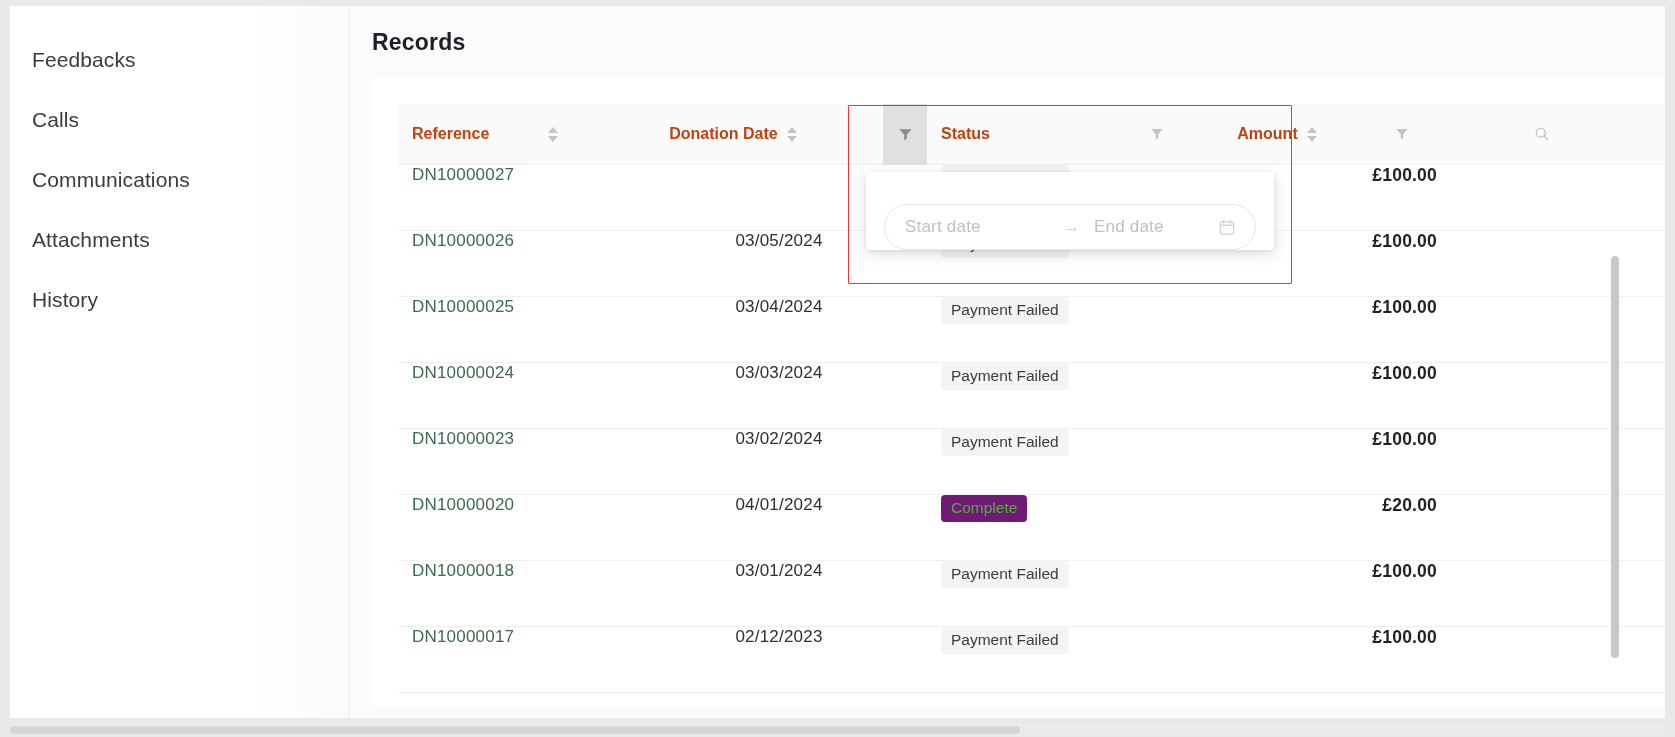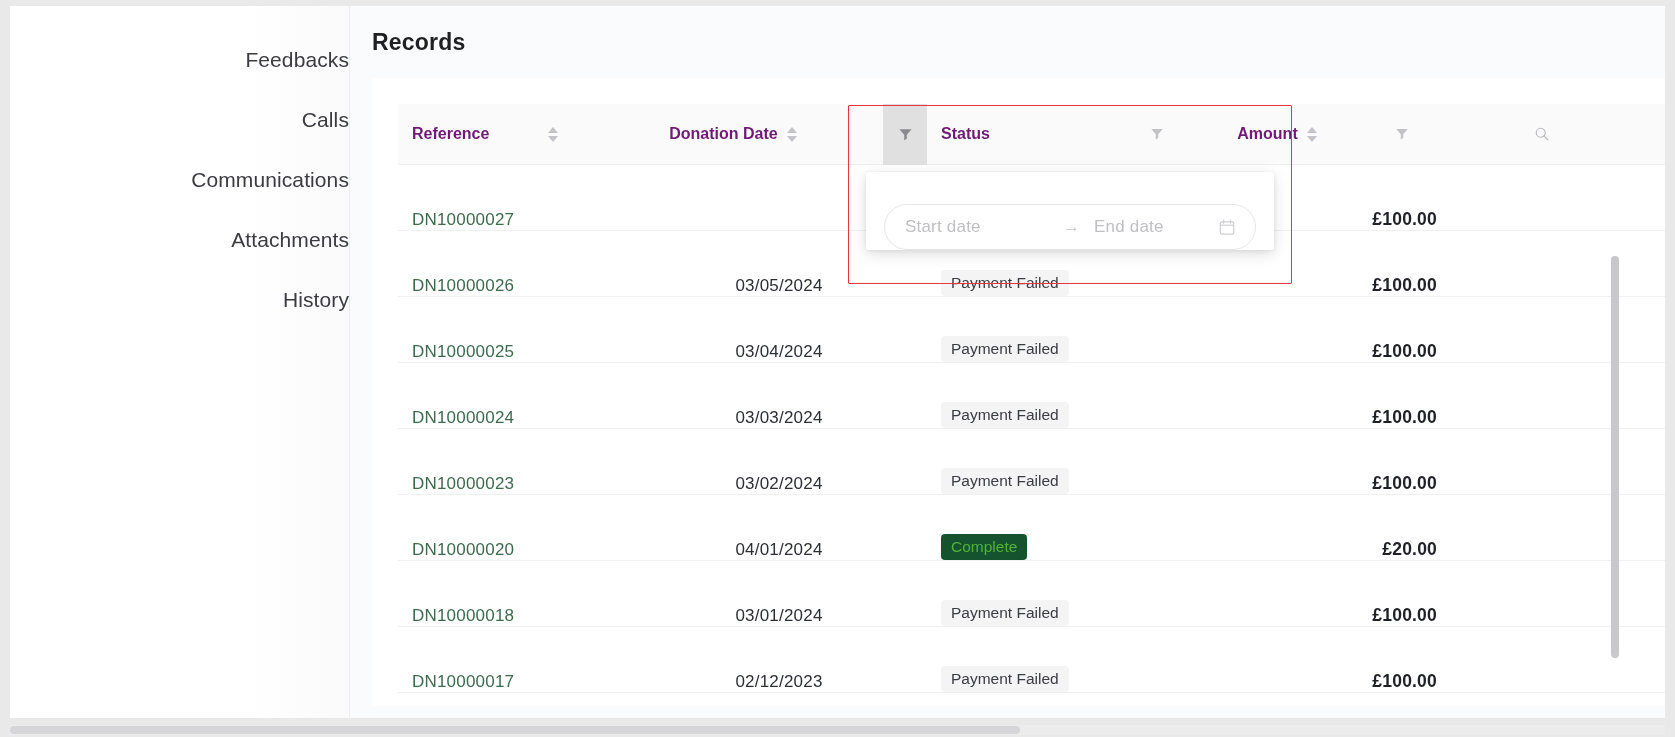--- a/index.html
+++ b/index.html
@@ -25,23 +25,22 @@
     flex: 0 0 340px;
     background: linear-gradient(90deg, #ffffff 0%, #ffffff 70%, #fafafb 100%);
     border-right: 1px solid #ececee;
     padding-top: 24px;
     position: relative;
   }
   .sidebar-item {
     height: 60px;
     display: flex;
     align-items: center;
-    padding-left: 36px;
+    padding-left: 22px;
     cursor: pointer;
-    justify-content: flex-end;
   }
   .sidebar-item-label {
     font-size: 21px;
     color: #3b3b42;
     font-weight: 400;
     letter-spacing: .1px;
   }
 
   
   .main {
@@ -82,21 +81,21 @@
   table.tbl {
     width: 100%;
     border-collapse: collapse;
     table-layout: fixed;
   }
   table.tbl thead th {
     background: #fafafa;
     height: 60px;
     font-size: 16px;
     font-weight: 700;
-    color: #701a75;
+    color: #c2410c;
     border-bottom: 1px solid #eeeeef;
     padding: 0;
     vertical-align: middle;
   }
   .th-inner {
     display: flex;
     align-items: center;
     height: 60px;
     gap: 9px;
   }
@@ -146,21 +145,21 @@
   
   table.tbl tbody td {
     height: 65px;
     border-bottom: 1px solid #f0f0f1;
     font-size: 16.5px;
     color: #2b2d33;
     padding: 0;
     vertical-align: middle;
     background: #fff;
   }
-  .cell { display: flex; align-items: flex-end; height: 65px; }
+  .cell { display: flex; align-items: flex-start; height: 65px; }
   .cell.center { justify-content: center; }
   .cell.left { padding-left: 14px; }
   .cell.right { justify-content: flex-end; }
 
   .ref-link {
     color: #3c6b4c;
     font-size: 17px;
     text-decoration: none;
     cursor: pointer;
     letter-spacing: .2px;
@@ -169,21 +168,21 @@
 
   .pill {
     display: inline-block;
     padding: 5px 10px 6px;
     border-radius: 4px;
     font-size: 15.5px;
     line-height: 1;
     white-space: nowrap;
   }
   .pill.failed   { background: #f4f4f5; color: #3a3c42; }
-  .pill.complete { background: #14532d; color: #52b13b; }
+  .pill.complete { background: #701a75; color: #52b13b; }
 
   .amount {
     font-size: 17.5px;
     font-weight: 700;
     color: #1f2127;
     letter-spacing: .2px;
   }
 
   
   .vscroll {

